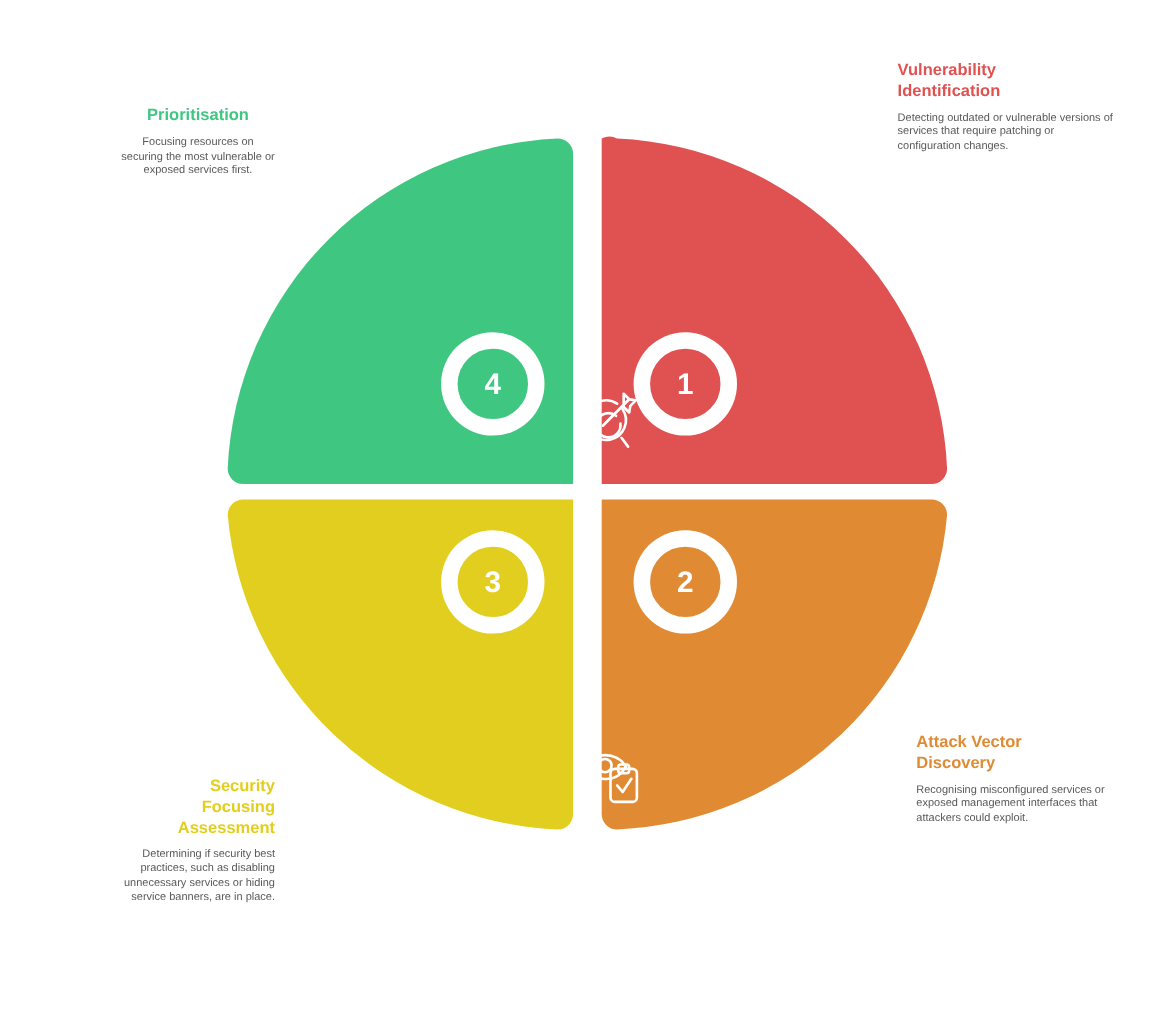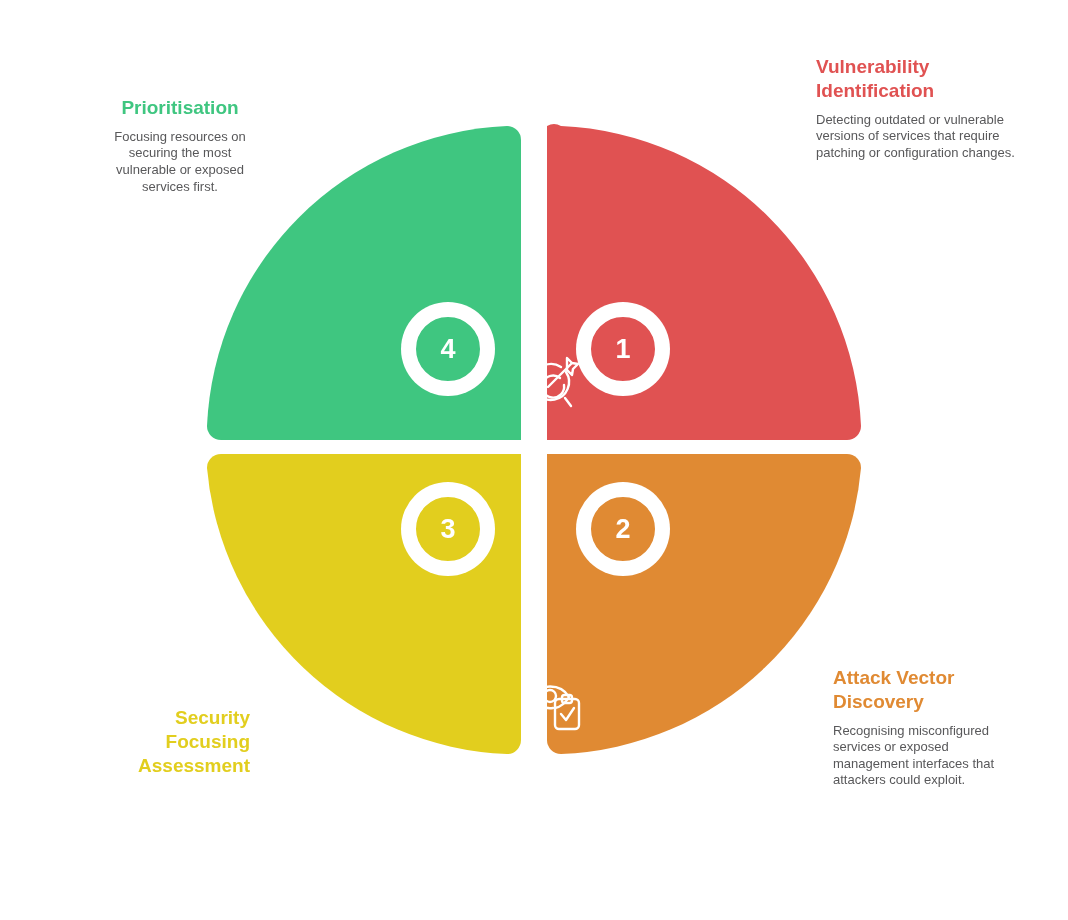--- a/index.html
+++ b/index.html
@@ -72,28 +72,28 @@
   #icon-3 { left: 343px; top: 573px; }
   #icon-4 { left: 336px; top: 252px; }
 
   
   .block {
     position: absolute;
     width: 200px;
   }
   .block h3 {
     margin: 0 0 9px 0;
-    font-size: 19px;
+    font-size: 15px;
     line-height: 1.25;
     font-weight: bold;
     font-family: "Liberation Sans", sans-serif;
   }
   .block p {
     margin: 0;
-    font-size: 13px;
+    font-size: 10px;
     line-height: 1.28;
     color: #58585a;
     font-family: "Liberation Sans", sans-serif;
   }
   .align-right { text-align: right; }
   .align-left  { text-align: left; }
 
   #block-1 { left: 816px; top: 55px;  width: 200px; }
   #block-2 { left: 833px; top: 666px; width: 185px; }
   #block-3 { left: 110px; top: 666px; width: 140px; }
@@ -252,20 +252,21 @@
     </h3>
     <p style="color: rgb(88, 88, 90);">Recognising misconfigured services or exposed management interfaces that attackers could exploit.</p>
   </div>
 
   <div class="block align-right" id="block-3">
     <h3 style="color: rgb(226, 206, 30); margin-top: 40px;">
       <span>Security</span><br>
       <span>Focusing</span><br>
       <span>Assessment</span>
     </h3>
+    <p style="color: rgb(88, 88, 90);">Determining if security best practices, such as disabling unnecessary services or hiding service banners, are in place.</p>
   </div>
 
   <div class="block align-right" id="block-4">
     <h3 style="color: rgb(63, 198, 128);">
       <span>Prioritisation</span>
     </h3>
     <p style="color: rgb(88, 88, 90);">Focusing resources on securing the most vulnerable or exposed services first.</p>
   </div>
 
 </div>

